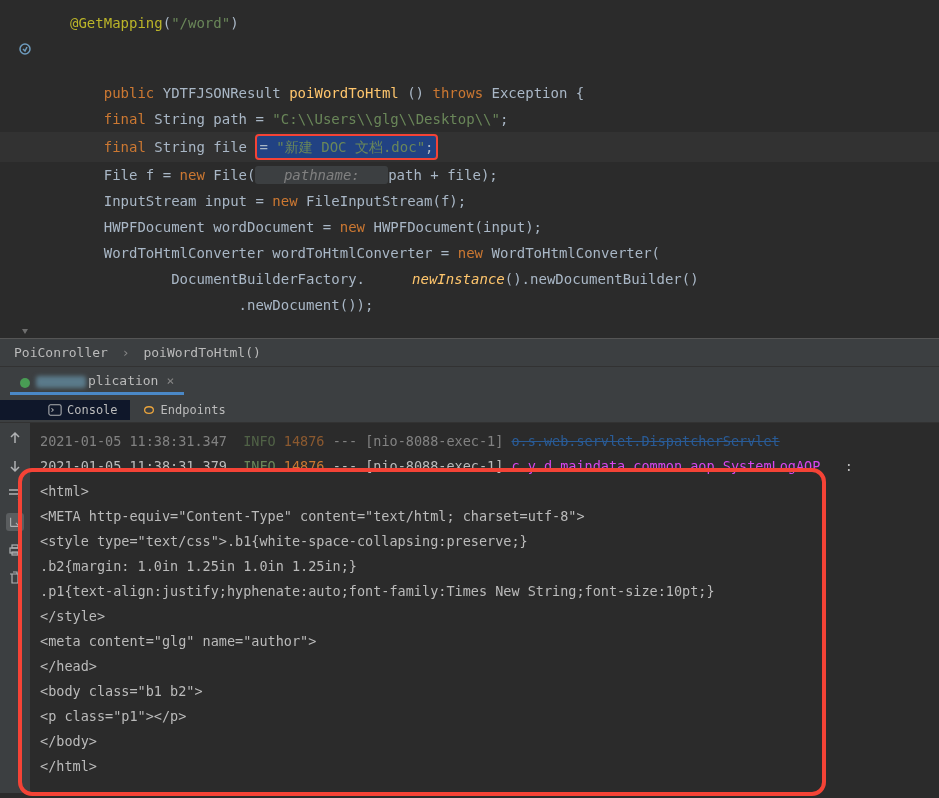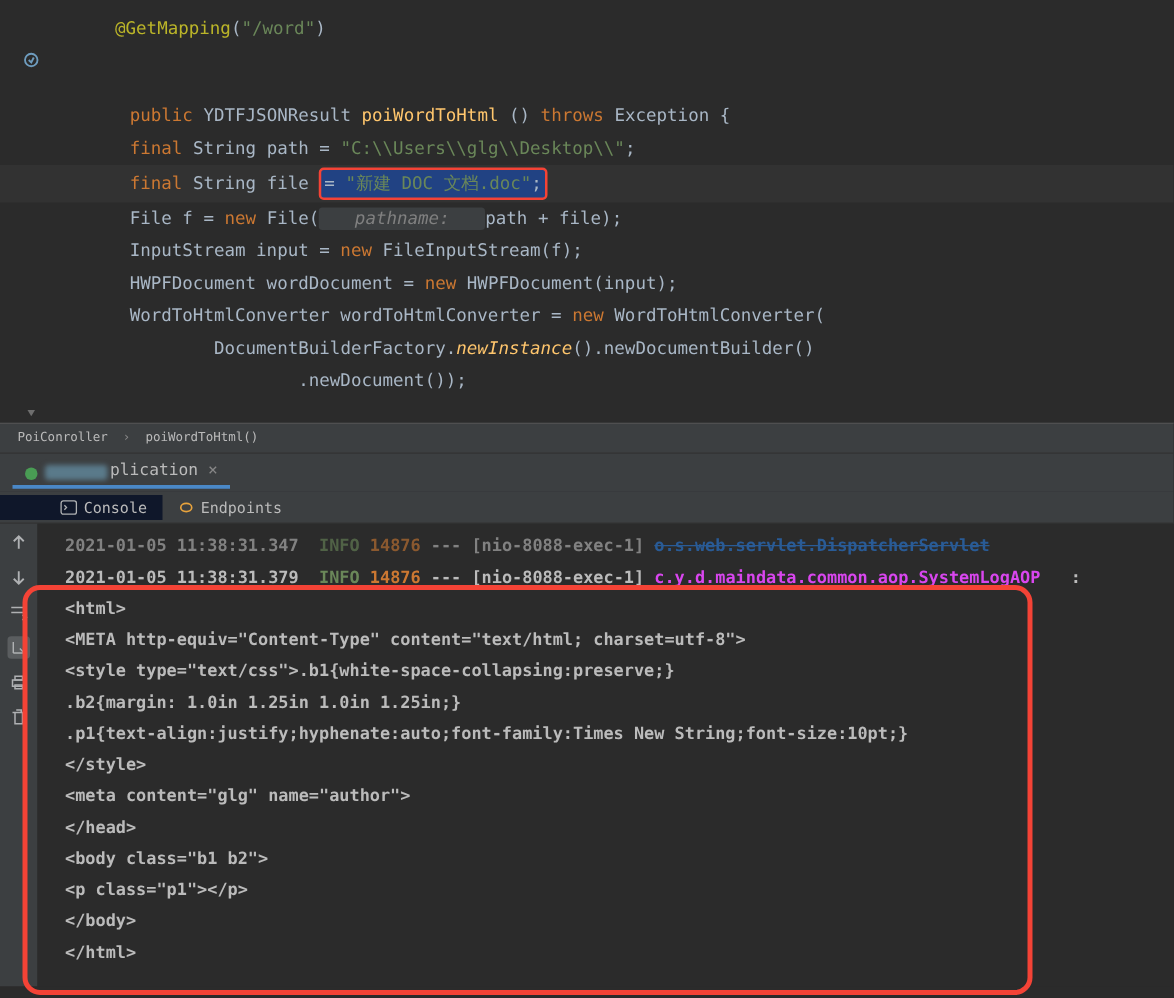--- a/index.html
+++ b/index.html
@@ -28,38 +28,38 @@
 }
 .gutter-icon {
   position: absolute;
   left: 18px;
   width: 14px;
   height: 14px;
   top: 4px;
 }
 .kw { color: #cc7832; }
 .str { color: #6a8759; }
-.ann { color: #bbb529; margin-left: 22px; }
+.ann { color: #bbb529; }
 .method-decl { color: #ffc66d; }
-.method-italic { color: #ffc66d; font-style: italic; }
+.method-italic { color: #ffc66d; font-style: italic; margin-left: 47px; }
 .comment-hint { color: #808080; background: #3c3f41; padding: 1px 20px; border-radius: 3px; font-style: italic; }
 .hl-box {
   border: 2px solid #f44336;
   border-radius: 4px;
   background: #214283;
   padding: 0 2px;
   display: inline-block;
 }
 .line-highlight { background: #323232; }
 
 .breadcrumb {
   background: #3c3f41;
   color: #bbbbbb;
   padding: 6px 14px;
-  font-size: 10px;
+  font-size: 13px;
   border-top: 1px solid #555;
   border-bottom: 1px solid #323232;
 }
 .breadcrumb .sep { color: #888; margin: 0 6px; }
 
 .run-tabs {
   background: #3c3f41;
   display: flex;
   align-items: center;
   height: 30px;
@@ -131,24 +131,23 @@
   color: #afb1b3;
   display: flex;
   align-items: center;
   justify-content: center;
 }
 .tool-icon svg { width: 16px; height: 16px; }
 
 .console-output {
   flex: 1;
   background: #2b2b2b;
-  padding: 6px 22px;
+  padding: 6px 10px;
   position: relative;
   overflow: hidden;
-  font-weight: bold;
 }
 .log-line {
   font-size: 13.5px;
   line-height: 25px;
   white-space: pre;
   color: #bbbbbb;
 }
 .log-info { color: #6a8759; }
 .log-pid { color: #cc7832; }
 .log-link { color: #d946ef; }

